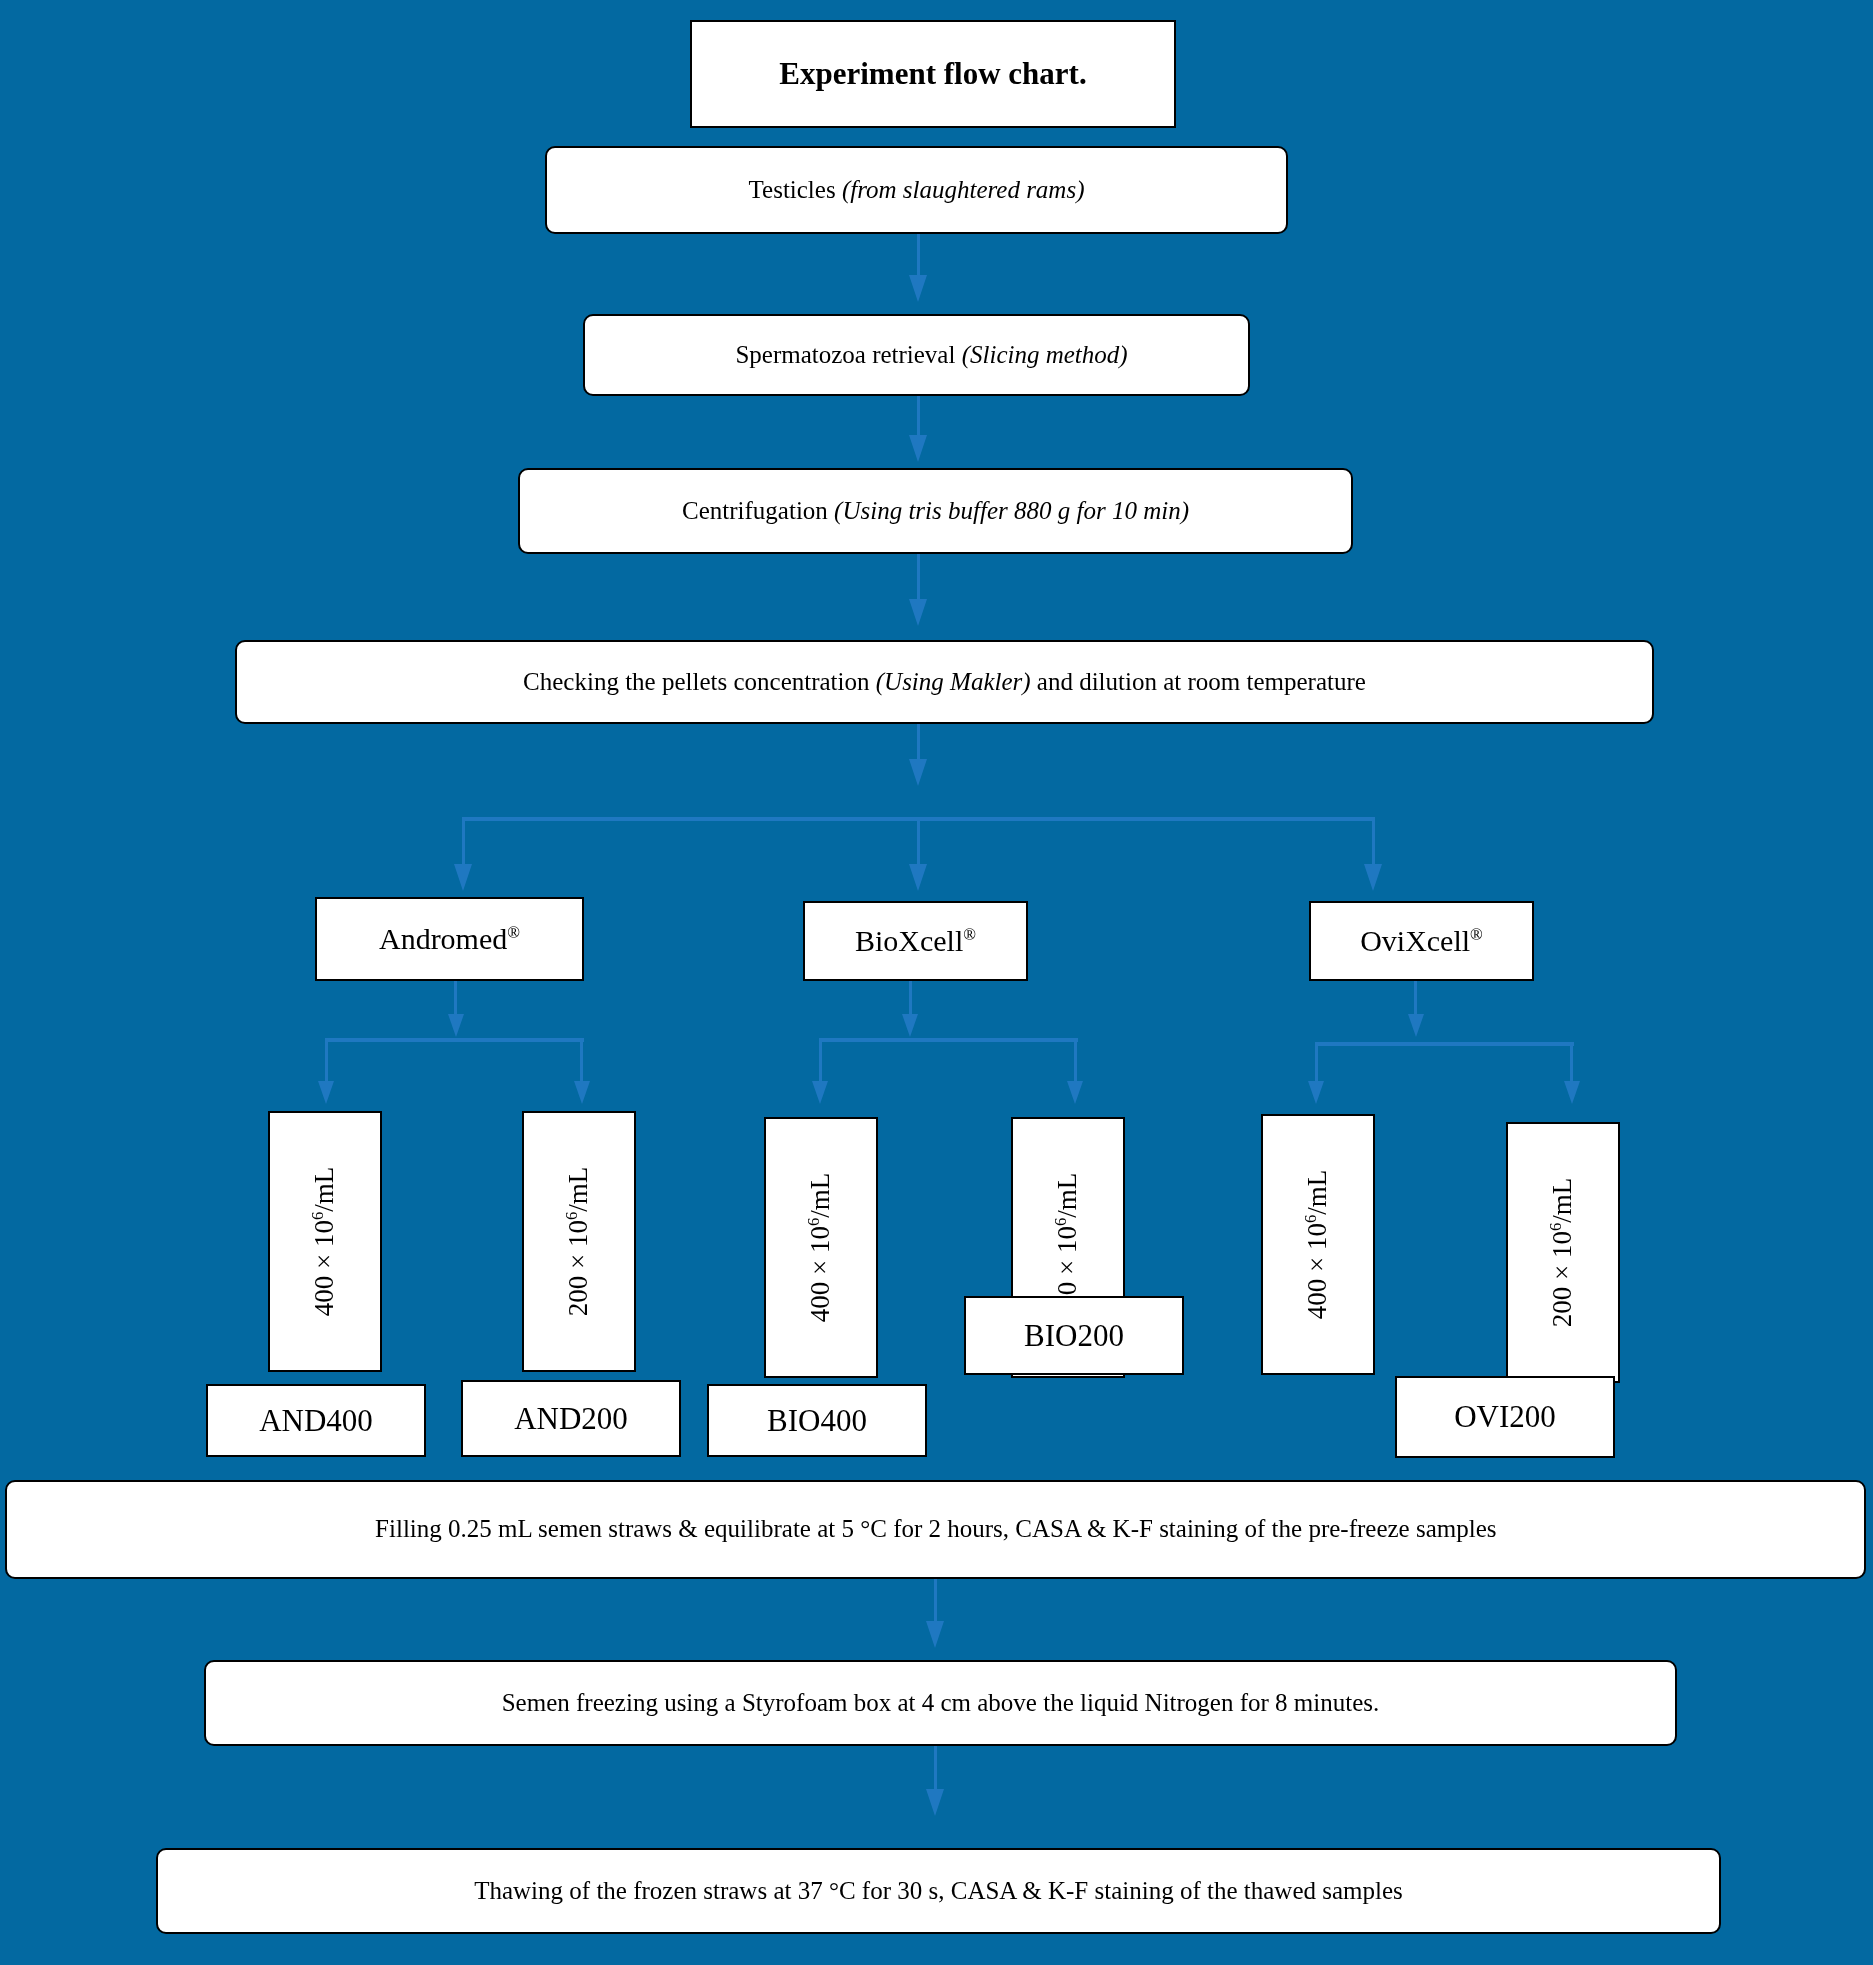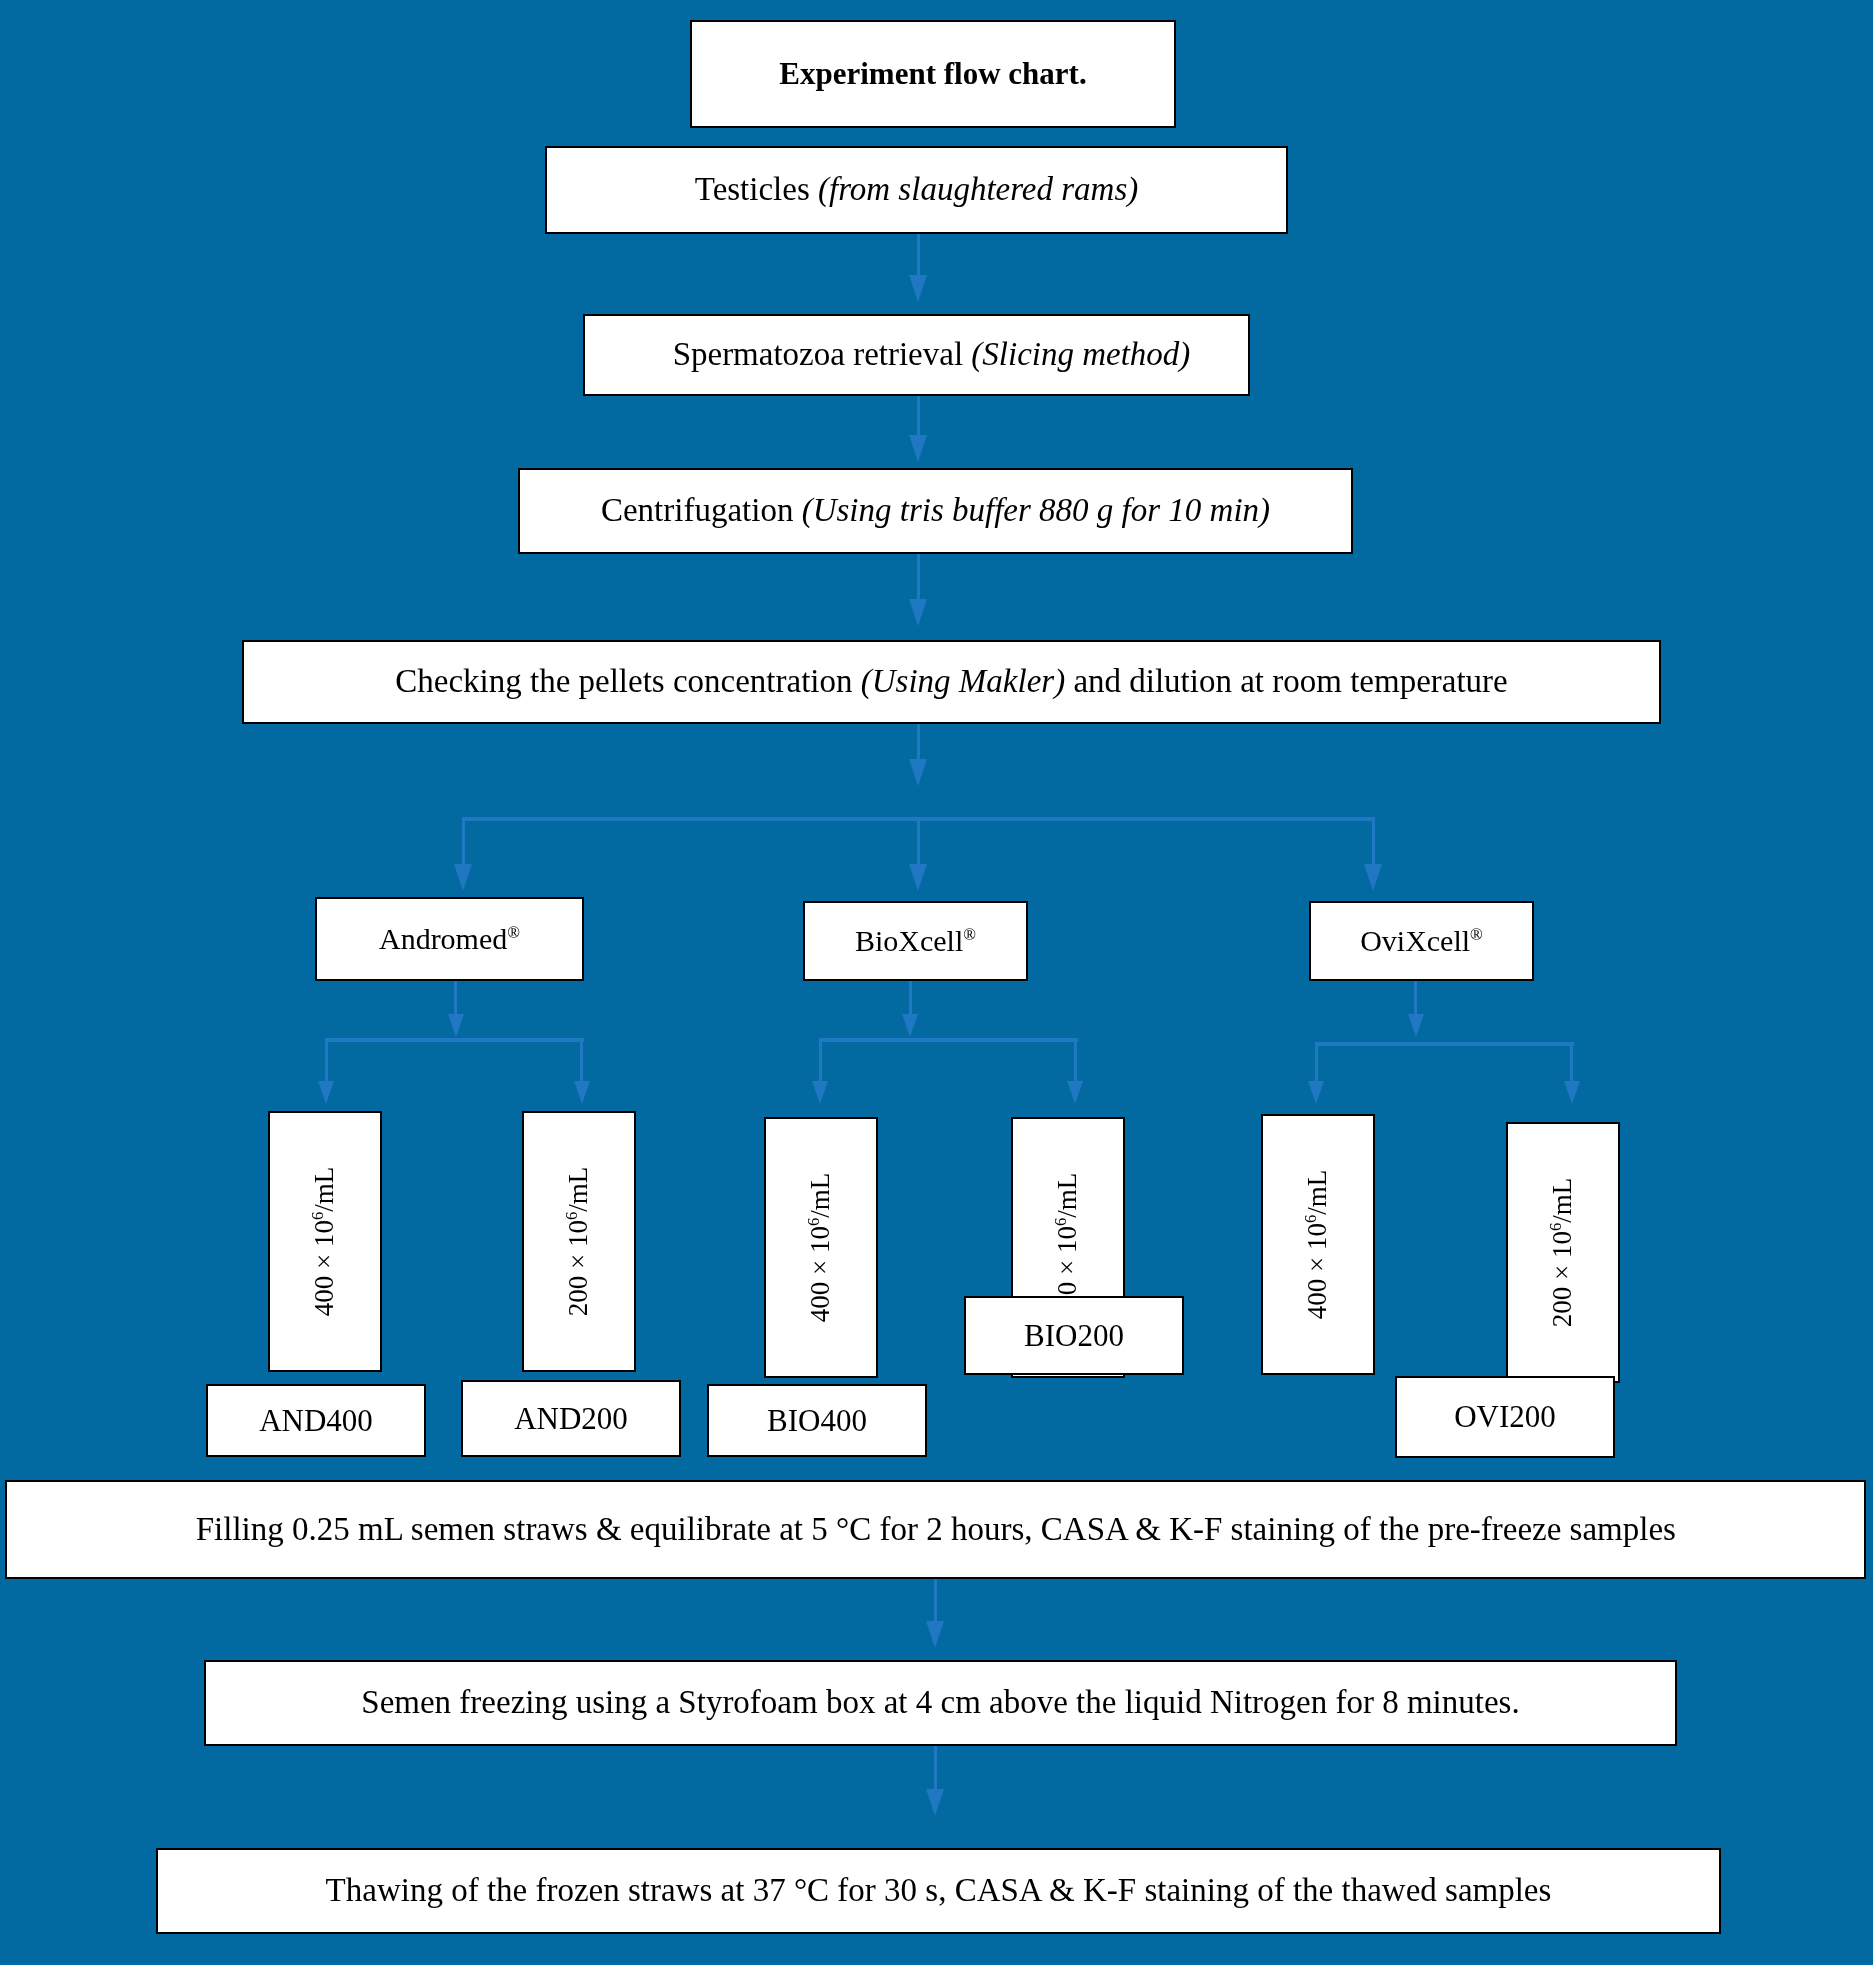--- a/index.html
+++ b/index.html
@@ -30,21 +30,22 @@
   .box .txt {
     display: block;
     padding: 0 8px;
     white-space: nowrap;
   }
   .title-box {
     font-weight: bold;
     font-size: 31px;
   }
   .step-box {
-    font-size: 33px;
+    font-size: 25px;
+    border-radius: 10px;
   }
   .ext-box {
     font-size: 30px;
   }
   .conc-box {
     font-size: 27px;
   }
   .conc-box .txt {
     transform: rotate(-90deg);
     transform-origin: center center;
@@ -111,21 +112,21 @@
 
   <div class="box step-box" style="left:518px; top:468px; width:835px; height:86px;">
     <span class="txt">
       <span>Centrifugation </span><span class="ital">(Using tris buffer 880 g for 10 min)</span>
     </span>
   </div>
 
   <div class="vline" style="left:917px; top:554px; height:57px;"></div>
   <div class="arrowhead" style="left:909px; top:599px;"></div>
 
-  <div class="box step-box" style="left:242px; top:640px; width:1419px; height:84px;">
+  <div class="box step-box" style="left:235px; top:640px; width:1419px; height:84px;">
     <span class="txt">
       <span>Checking the pellets concentration </span><span class="ital">(Using Makler)</span><span> and dilution at room temperature</span>
     </span>
   </div>
 
   <div class="vline" style="left:917px; top:724px; height:42px;"></div>
   <div class="arrowhead" style="left:909px; top:759px;"></div>
 
   <div class="hline" style="left:462px; top:817px; width:912px;"></div>
   <div class="vline" style="left:462px; top:817px; height:62px;"></div>

